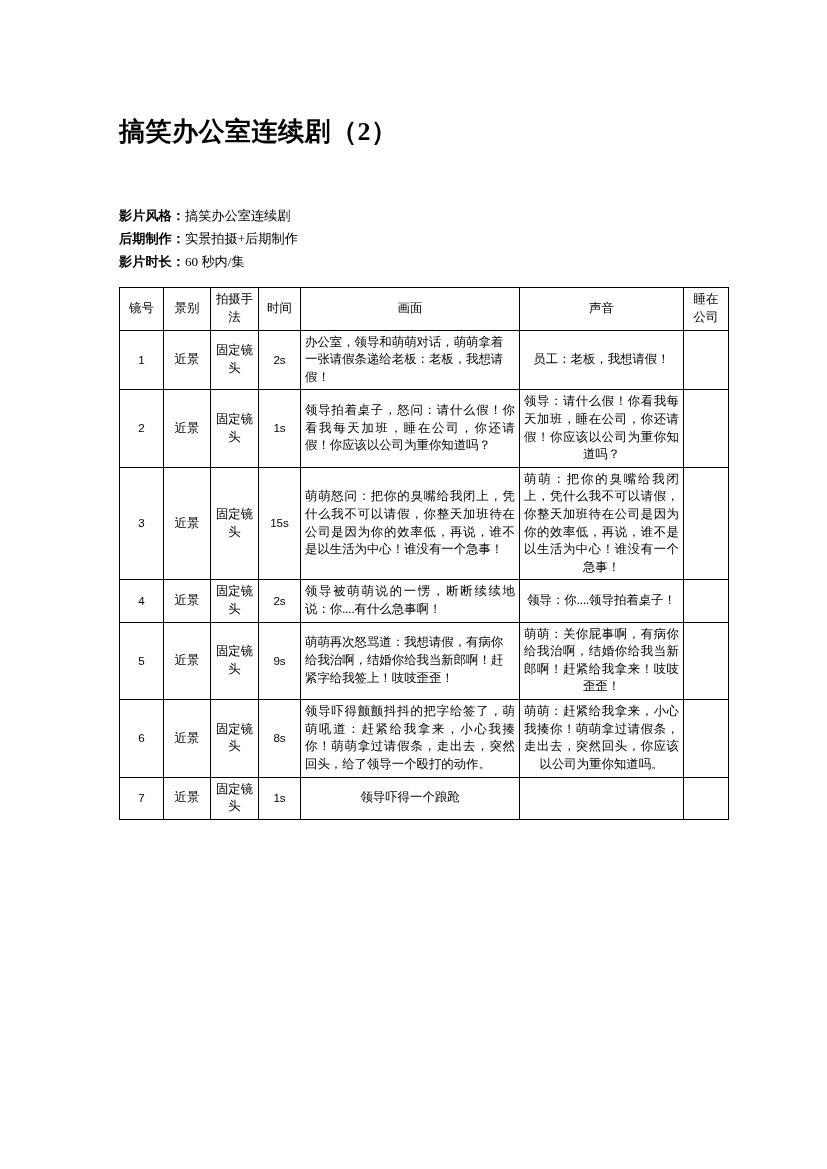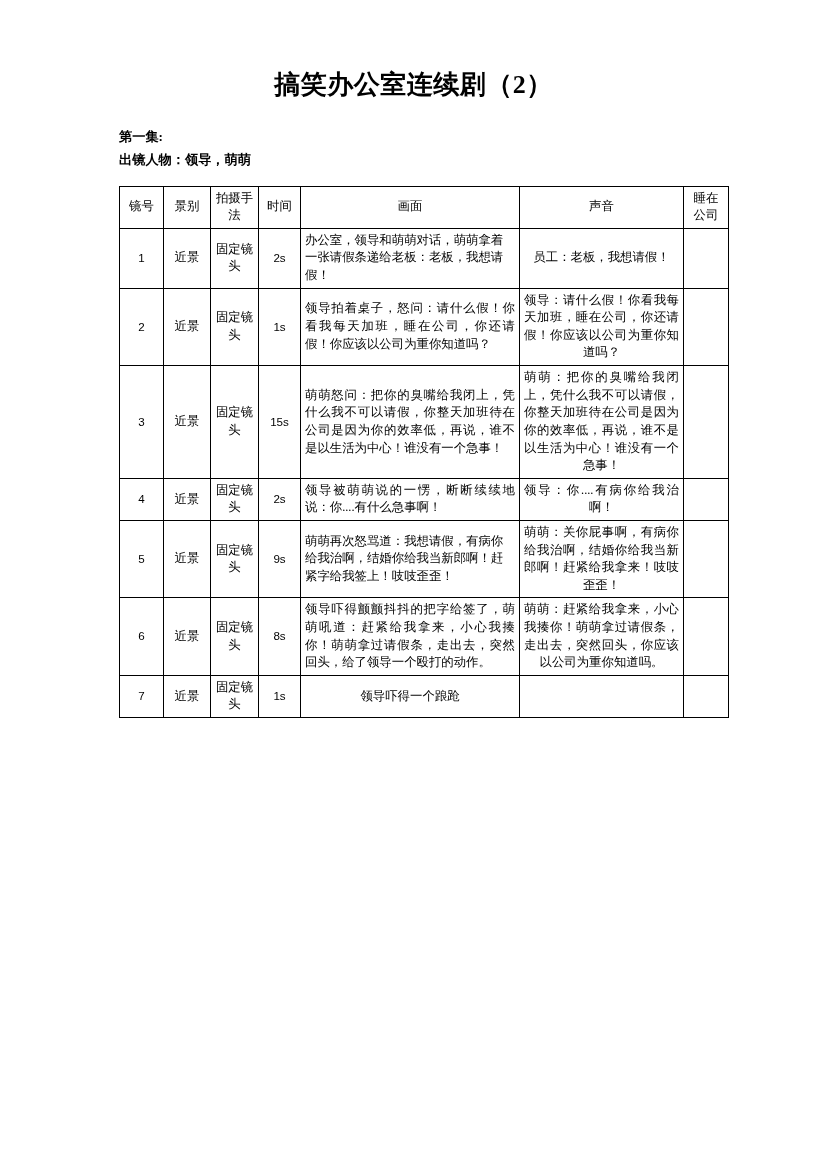--- a/index.html
+++ b/index.html
@@ -17,23 +17,22 @@
   .page {
     position: relative;
     width: 827px;
     height: 1169px;
     box-sizing: border-box;
     padding: 0 119px;
   }
 
   
   .doc-title {
-    margin: 13px;
-    padding-top: 56px;
-    text-align: center;
+    margin: 0;
+    padding-top: 116px;
     font-size: 26px;
     font-weight: bold;
     letter-spacing: 0.5px;
     line-height: 1.2;
   }
 
   
   .meta-block {
     margin-top: 58px;
     font-size: 13.2px;
@@ -110,25 +109,32 @@
     font-size: 11.6px;
   }
 </style>
 </head>
 <body>
 
 <div class="page">
 
   <h1 class="doc-title">搞笑办公室连续剧（2）</h1>
 
-
-  <div class="episode-block">
-    <div>第一集:</div>
-    <div>出镜人物：领导，萌萌</div>
+  <div class="meta-block">
+    <div class="meta-line">
+      <span class="meta-label">影片风格：</span><span class="meta-value">搞笑办公室连续剧</span>
+    </div>
+    <div class="meta-line">
+      <span class="meta-label">后期制作：</span><span class="meta-value">实景拍摄+后期制作</span>
+    </div>
+    <div class="meta-line">
+      <span class="meta-label">影片时长：</span><span class="meta-value">60 秒内/集</span>
+    </div>
   </div>
+
 
   <table class="storyboard">
     <colgroup>
       <col class="c-shot">
         <col class="c-scene">
         <col class="c-tech">
         <col class="c-time">
       <col class="c-visual">
         <col class="c-audio">
         <col class="c-music">
@@ -171,21 +177,21 @@
         <td class="cell-visual justify">萌萌怒问：把你的臭嘴给我闭上，凭什么我不可以请假，你整天加班待在公司是因为你的效率低，再说，谁不是以生活为中心！谁没有一个急事！</td>
         <td class="cell-audio justify">萌萌：把你的臭嘴给我闭上，凭什么我不可以请假，你整天加班待在公司是因为你的效率低，再说，谁不是以生活为中心！谁没有一个急事！</td>
         <td class="cell-music"></td>
       </tr>
       <tr>
         <td class="cell-center num">4</td>
         <td class="cell-center">近景</td>
         <td class="cell-center">固定镜头</td>
         <td class="cell-center num">2s</td>
         <td class="cell-visual justify">领导被萌萌说的一愣，断断续续地说：你....有什么急事啊！</td>
-        <td class="cell-audio justify">领导：你....有病你给我治啊！</td>
+        <td class="cell-audio justify">领导：你....领导拍着桌子！</td>
         <td class="cell-music"></td>
       </tr>
       <tr>
         <td class="cell-center num">5</td>
         <td class="cell-center">近景</td>
         <td class="cell-center">固定镜头</td>
         <td class="cell-center num">9s</td>
         <td class="cell-visual">萌萌再次怒骂道：我想请假，有病你给我治啊，结婚你给我当新郎啊！赶紧字给我签上！吱吱歪歪！</td>
         <td class="cell-audio justify">萌萌：关你屁事啊，有病你给我治啊，结婚你给我当新郎啊！赶紧给我拿来！吱吱歪歪！</td>
         <td class="cell-music"></td>

